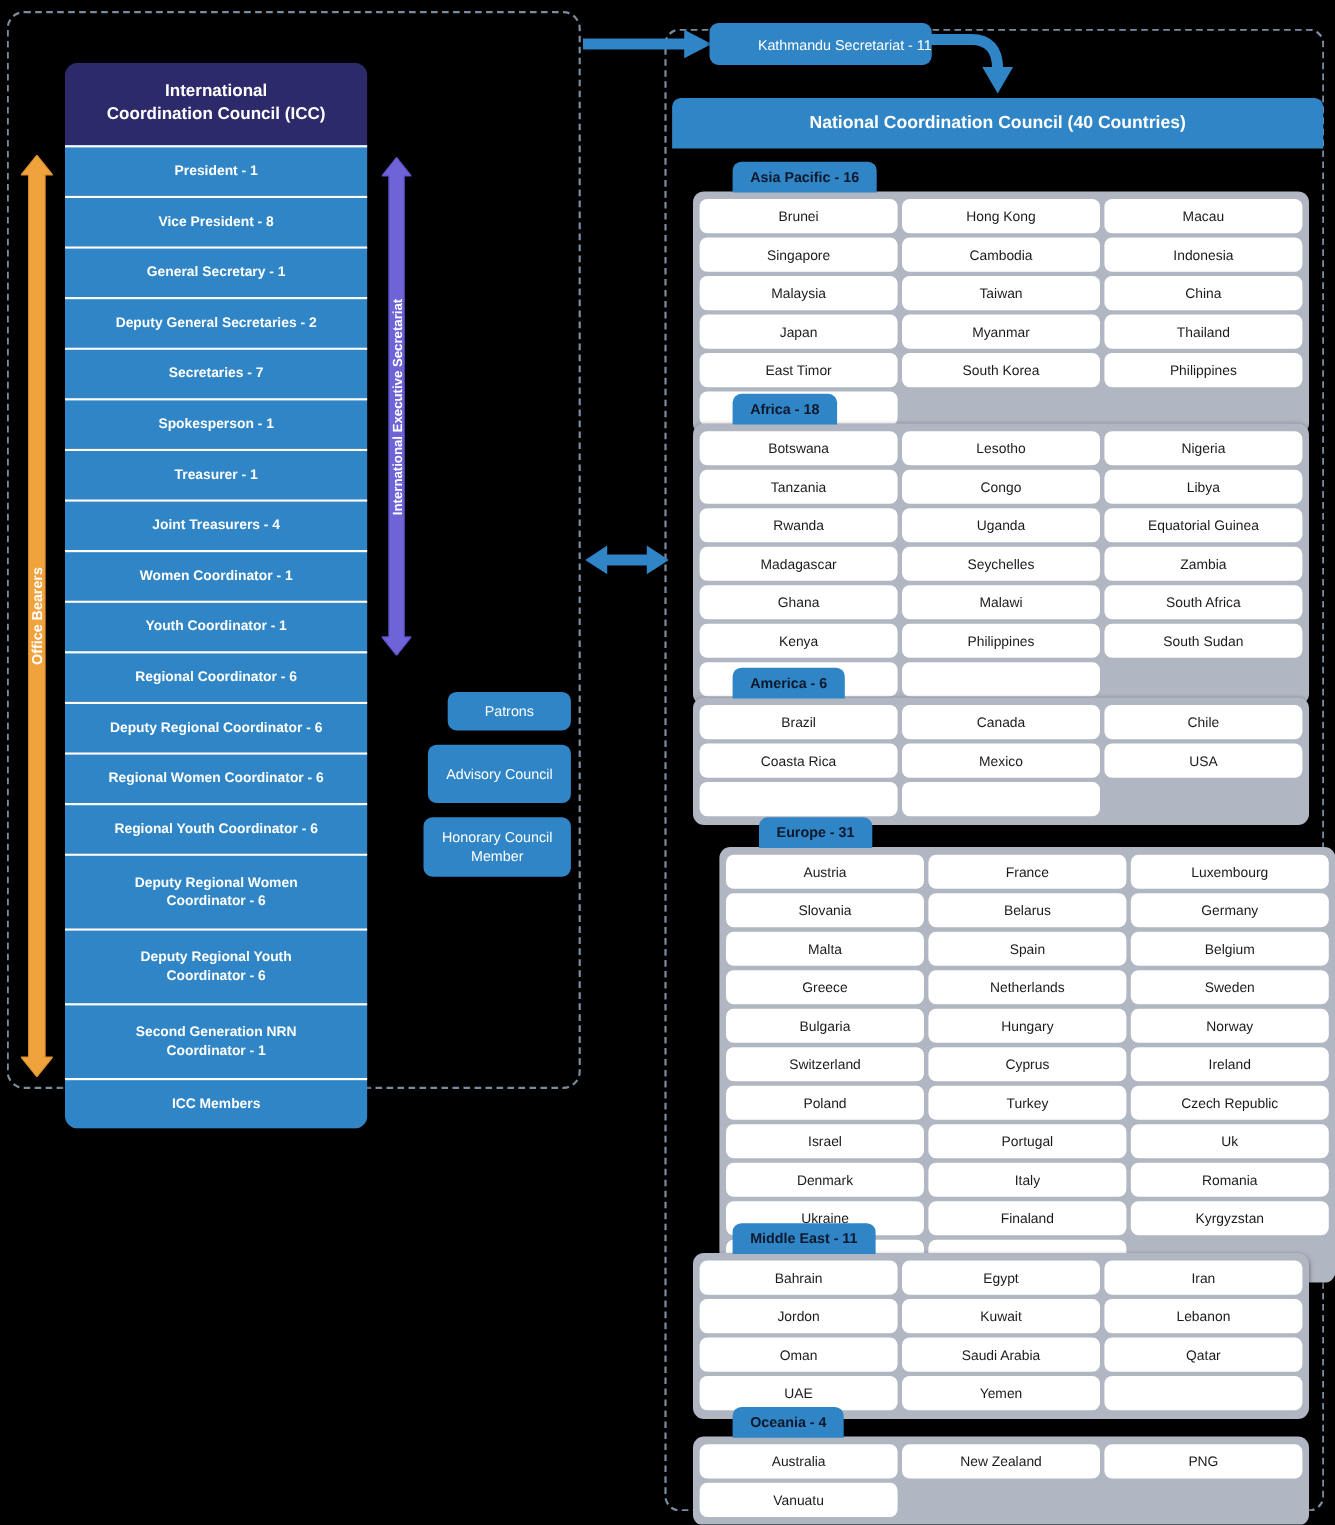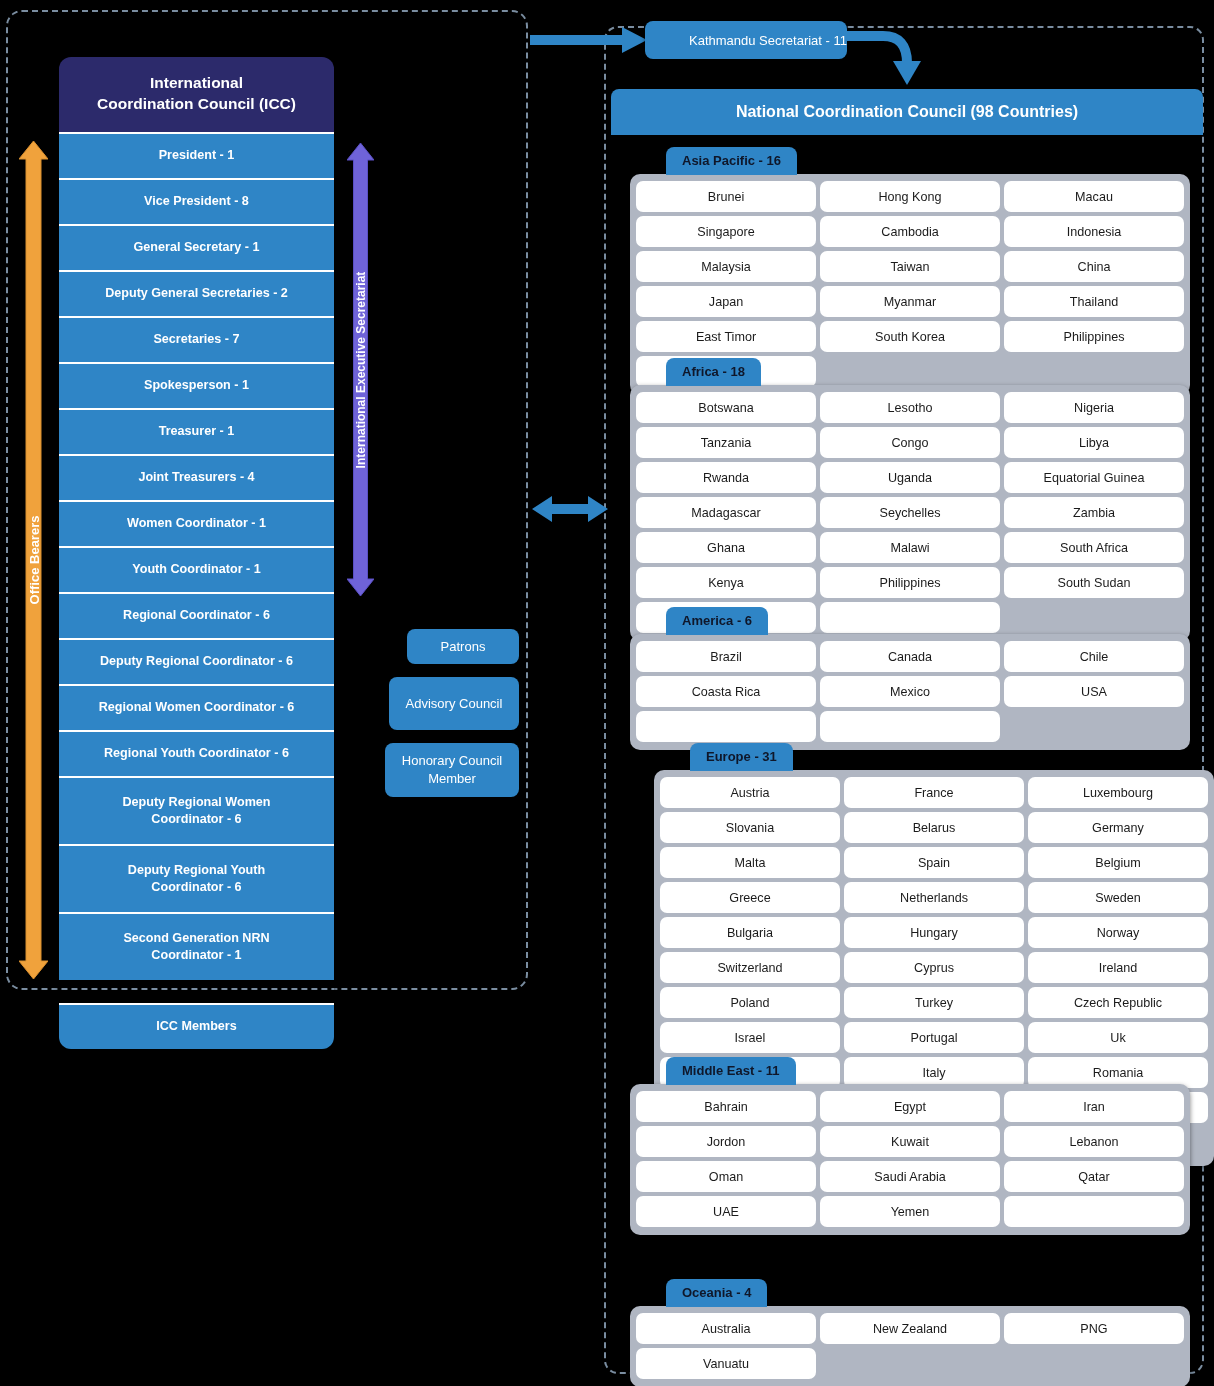--- a/index.html
+++ b/index.html
@@ -33,21 +33,21 @@
   }
   .icc-row {
     background: #2f85c6; color: #fff;
     font-size: 12.6px; font-weight: 700;
     text-align: center; line-height: 1.33;
     padding: 8px 8px; border-top: 2px solid #fff;
     display: flex; align-items: center; justify-content: center;
     min-height: 46px;
   }
   .icc-row.tall { min-height: 68px; }
-  .icc-row.last { font-weight: 700; margin-top: 23px; }
+  .icc-row.last { font-weight: 700; }
 
   
   .v-arrow { position: absolute; }
   .v-arrow .label {
     position: absolute; left: 50%; top: 50%;
     transform: translate(-50%,-50%) rotate(180deg);
     writing-mode: vertical-rl;
     color: #fff; font-weight: 700; white-space: nowrap;
   }
   #office-bearers-arrow { left: 19px; top: 141px; width: 29px; height: 838px; }
@@ -226,21 +226,21 @@
     </svg>
   </div>
 
   <div id="arrow-bidirectional">
     <svg width="76" height="34" viewBox="0 0 76 34">
       <polygon points="0,17 20,4 20,12 56,12 56,4 76,17 56,30 56,22 20,22 20,30" fill="#2f85c6"></polygon>
     </svg>
   </div>
 
   <div id="ncc-header">
-    <span>National Coordination Council (98 Countries)</span>
+    <span>National Coordination Council (40 Countries)</span>
   </div>
 
   <div id="regions-container">
       <div class="region" style="top: 147px;"><div class="region-tab"><span>Asia Pacific - 16</span></div><div class="region-grid">
           <div class="cell">
             <span>Brunei</span>
           </div>
           <div class="cell">
             <span>Hong Kong</span>
           </div>
@@ -466,21 +466,21 @@
           <div class="cell">
             <span>Kyrgyzstan</span>
           </div>
           <div class="cell">
             <span>Russia</span>
           </div>
           <div class="cell empty">
             <span></span>
           </div>
         </div></div>
-      <div class="region" style="top: 1057px;"><div class="region-tab"><span>Middle East - 11</span></div><div class="region-grid">
+      <div class="region" style="top: 1112px;"><div class="region-tab"><span>Middle East - 11</span></div><div class="region-grid">
           <div class="cell">
             <span>Bahrain</span>
           </div>
           <div class="cell">
             <span>Egypt</span>
           </div>
           <div class="cell">
             <span>Iran</span>
           </div>
           <div class="cell">

